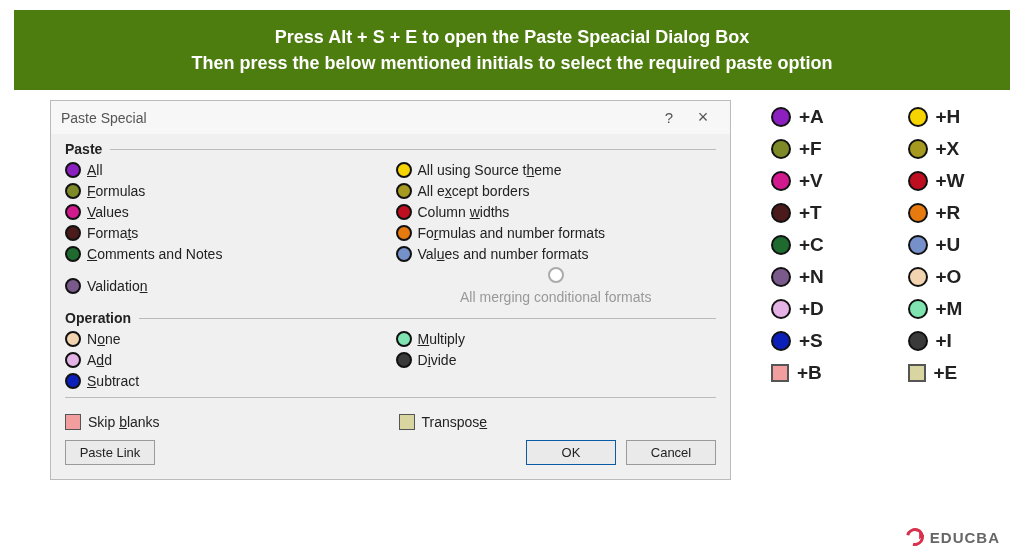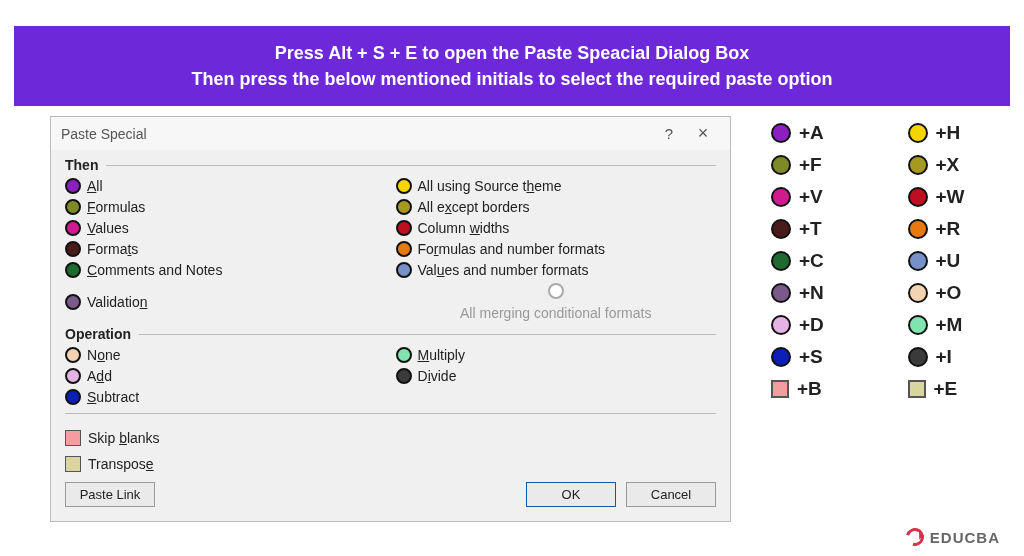--- a/index.html
+++ b/index.html
@@ -8,25 +8,25 @@
     height: 556px;
     background: #fff;
     font-family: "Segoe UI", Arial, sans-serif;
     font-size: 14px;
     color: #222;
     position: relative;
     overflow: hidden;
   }
 
   .banner {
-    background: #6d28d9;
+    background: #4d7c0f;
     color: #fff;
     text-align: center;
     padding: 14px 20px;
-    margin: 26px 14px 10px 14px;
+    margin: 10px 14px 10px 14px;
     font-size: 18px;
     font-weight: 600;
     line-height: 1.45;
   }
 
   .main {
     display: flex;
     padding: 0 30px 10px 50px;
   }
 
@@ -92,23 +92,22 @@
     flex-shrink: 0;
   }
   .dot.empty { background: #fff; border-color: #aaa; } 
 
   .underline-char { text-decoration: underline; }
 
   .hr { height: 1px; background: #bbb; margin: 6px 0; }
 
   .checks-row {
     display: flex;
-    gap: 10px;
+    gap: 16px;
     margin: 16px 0 6px 0;
-    flex-direction: column;
   }
   .check-item {
     display: flex;
     align-items: center;
     gap: 7px;
     width: 50%;
     font-size: 14px;
   }
   .square {
     width: 16px; height: 16px;
@@ -202,21 +201,21 @@
 <div class="main">
 
   <div class="dialog">
     <div class="titlebar">
       <span class="title">Paste Special</span>
       <span class="help">?</span>
       <span class="close">×</span>
     </div>
     <div class="body">
       <div class="group-title">
-        <span>Then</span>
+        <span>Paste</span>
       </div>
       <div class="options-grid" id="paste-grid">
           <div class="radio-item">
             <span class="dot" style="background: rgb(140, 31, 191);"></span>
             <span><span class="underline-char">A</span>ll</span>
           </div>
           <div class="radio-item">
             <span class="dot" style="background: rgb(245, 212, 0);"></span>
             <span>All using Source t<span class="underline-char">h</span>eme</span>
           </div>

